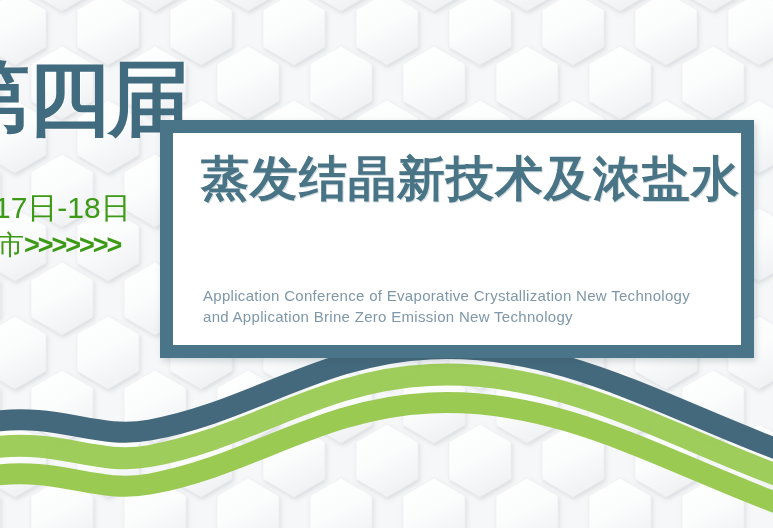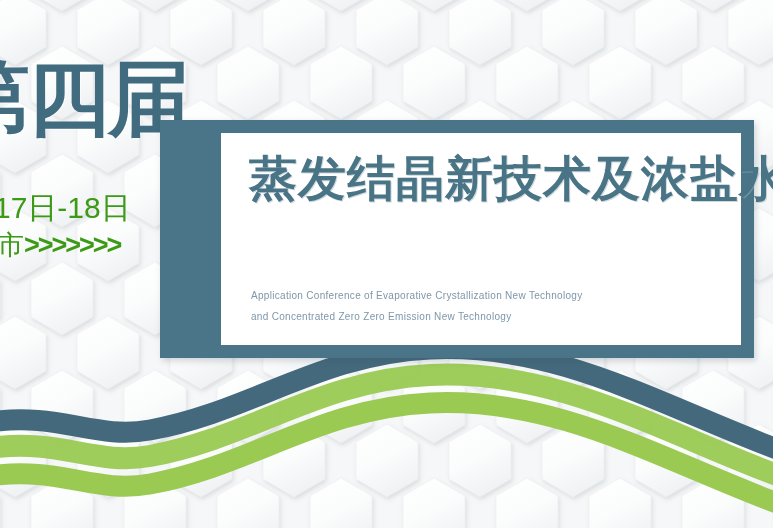--- a/index.html
+++ b/index.html
@@ -47,34 +47,33 @@
   
   .title-frame{
     position:absolute;left:160px;top:120px;width:594px;height:238px;
     background:#4a7487;
     z-index:6;
     box-shadow:2px 3px 6px rgba(60,80,95,.22);
   }
   .title-inner{
     position:absolute;left:13px;top:13px;right:13px;bottom:13px;
     background:#ffffff;
-    margin-left:48px;
   }
   .cn-title{
     position:absolute;left:28px;top:12px;
     font-size:48px;line-height:68px;font-weight:bold;
     color:#497486;
     letter-spacing:1px;
     white-space:nowrap;
     text-shadow:1px 1px 0 rgba(160,180,190,.5);
   }
   .cn-title .l2{display:block;}
   .en-title{
     position:absolute;left:30px;top:152px;
-    font-size:10px;line-height:21px;
+    font-size:15px;line-height:21px;
     color:#7e97a9;
     letter-spacing:.3px;
     white-space:nowrap;
   }
   .en-title span{display:block;}
 
   
   .waves{position:absolute;left:0;top:330px;width:773px;height:198px;z-index:4;}
   .waves svg{display:block;}
 </style>
@@ -245,18 +244,18 @@
     </div>
   </div>
 
   <div class="title-frame">
     <div class="title-inner">
       <div class="cn-title">
         <span class="l1">蒸发结晶新技术及浓盐水</span>
       </div>
       <div class="en-title">
         <span>Application Conference of Evaporative Crystallization New Technology</span>
-        <span>and Concentrated Zero Zero Emission New Technology</span>
+        <span>and Application Brine Zero Emission New Technology</span>
       </div>
     </div>
   </div>
 
 </div>
 
 </body></html>

